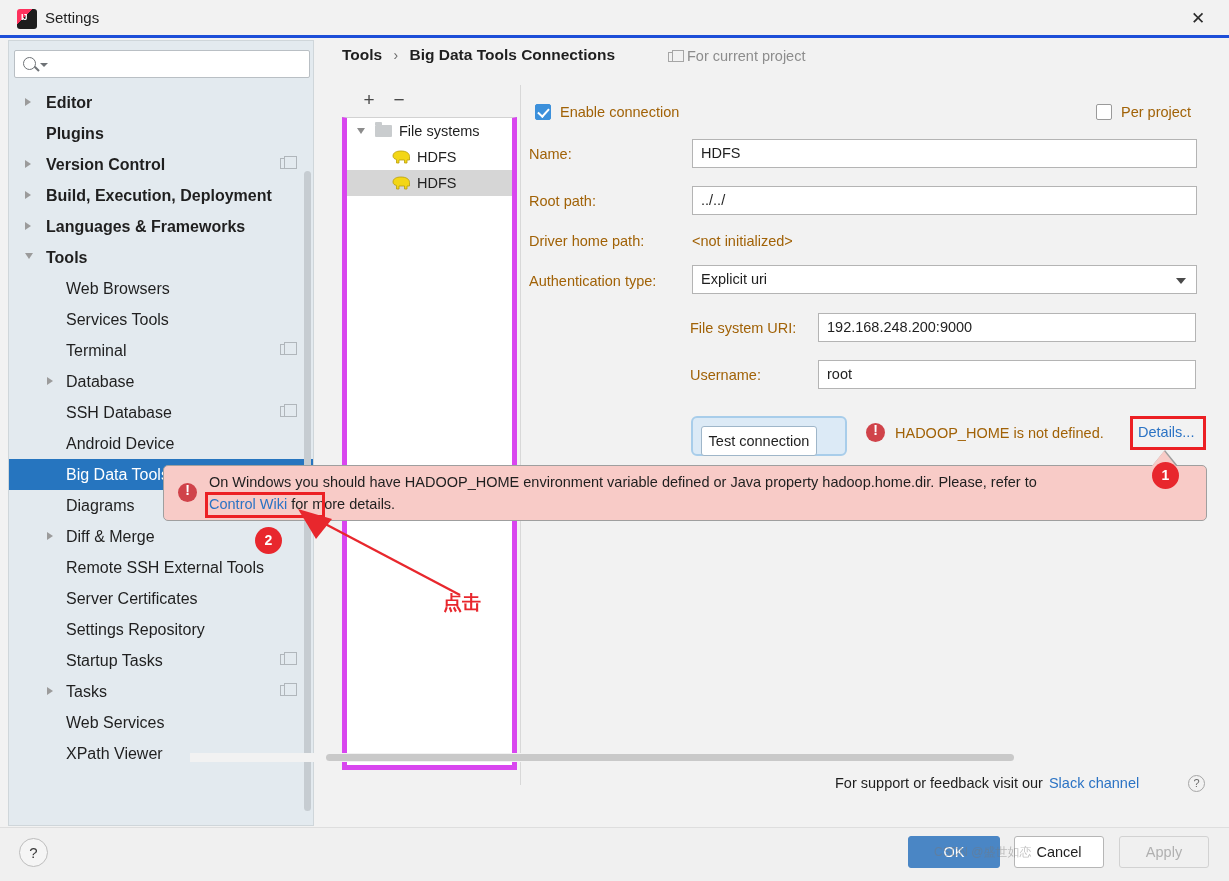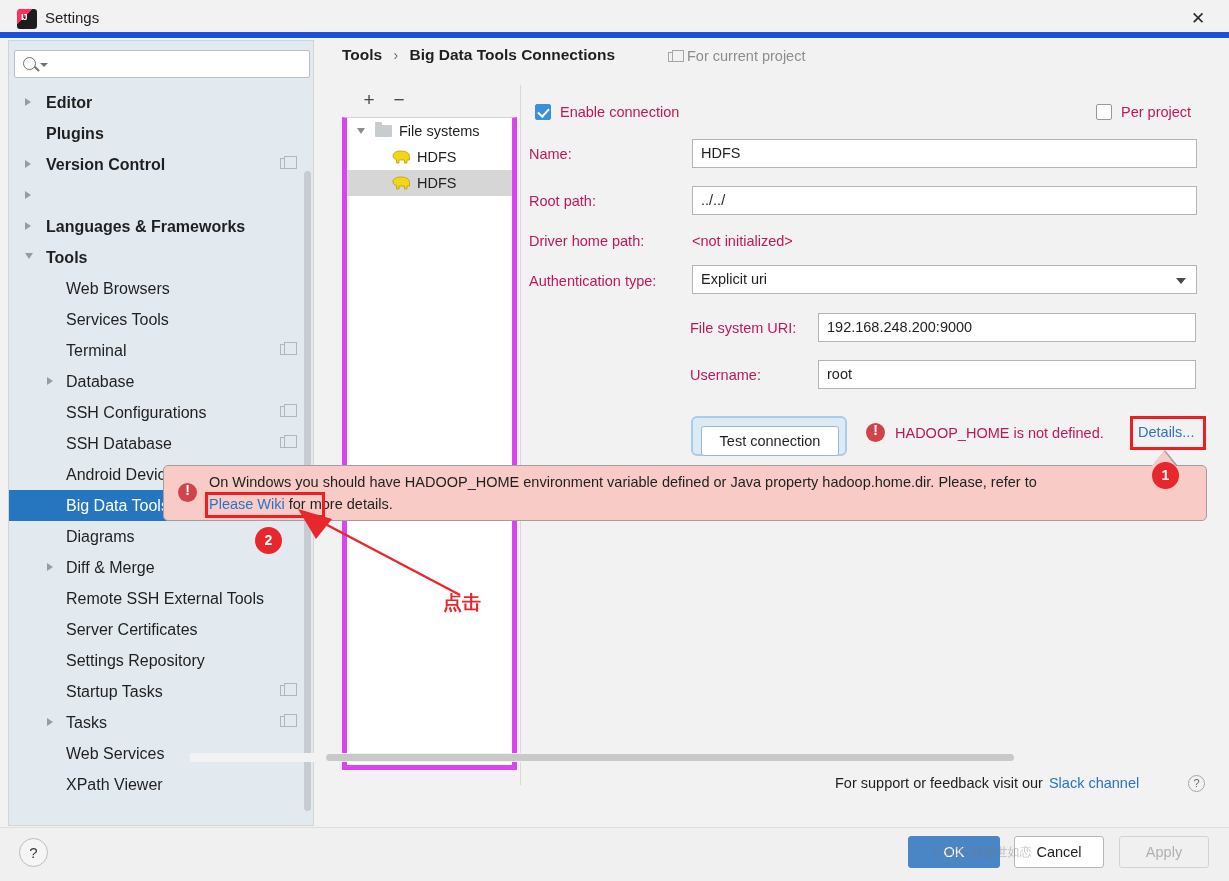--- a/index.html
+++ b/index.html
@@ -10,21 +10,21 @@
     font-size:14px;
     color:#1f1f1f;
     background:#f2f2f2;
     overflow:hidden;
     position:relative;
   }
   
   .titlebar {
     position:absolute; left:0; top:0; width:1229px; height:38px;
     background:#f2f2f2;
-    border-bottom:6px solid #1d4ed8;
+    border-bottom:3px solid #1d4ed8;
   }
   .tb-icon {
     position:absolute; left:17px; top:9px; width:20px; height:20px;
     border-radius:3px;
     background:linear-gradient(135deg,#fe315d 0%,#fe315d 38%,#1d1d1d 38%,#1d1d1d 100%);
     overflow:hidden;
   }
   .tb-icon:after{
     content:"IJ"; position:absolute; left:4px; top:3px;
     font-size:9px; font-weight:bold; color:#fff; letter-spacing:-1px;
@@ -178,36 +178,36 @@
   .form { position:absolute; left:190px; top:45px; width:700px; height:700px; border-left:1px solid #d8d8d8; }
   .chk {
     position:absolute; width:16px; height:16px; border-radius:2px;
   }
   .chk.on { background:#3c90db; border:1px solid #3c90db; }
   .chk.on:after{
     content:""; position:absolute; left:4px; top:1px; width:5px; height:9px;
     border:solid #fff; border-width:0 2px 2px 0; transform:rotate(42deg);
   }
   .chk.off { background:#fff; border:1px solid #9a9a9a; }
-  .lbl-txt { position:absolute; font-size:14.5px; color:#be185d; }
+  .lbl-txt { position:absolute; font-size:14.5px; color:#a16207; }
   .field {
     position:absolute; background:#fff; border:1px solid #b4b4b4;
     height:29px; line-height:27px; padding-left:8px; font-size:14.5px; color:#1f1f1f;
   }
   .combo {
     position:absolute; background:#fff; border:1px solid #b4b4b4;
     height:29px; line-height:27px; padding-left:8px; font-size:14.5px;
   }
   .combo .cv { position:absolute; left:8px; top:0; }
   .combo .ca {
     position:absolute; right:10px; top:12px; width:0; height:0;
     border-top:6px solid #4a4a4a; border-left:5px solid transparent; border-right:5px solid transparent;
   }
   .btn-test {
-    position:absolute; left:8px; top:8px; width:138px; height:30px;
+    position:absolute; left:8px; top:8px; width:116px; height:30px;
     background:#fff; border:1px solid #9fb6c9; border-radius:3px;
     text-align:center; line-height:28px; font-size:14.5px;
   }
   .btn-test-ring {
     position:absolute; left:691px; top:416px; width:156px; height:40px;
     border:2px solid #a8cdea; border-radius:6px; background:#dceaf6;
   }
   .err-ico {
     position:absolute; width:19px; height:19px; border-radius:50%;
     background:#d0434a;
@@ -331,20 +331,21 @@
       <div class="tnode lvl0">
         <span class="lbl">Plugins</span>
       </div>
       <div class="tnode lvl0">
         <span class="arrow arrow-right"></span>
         <span class="lbl">Version Control</span>
         <span class="copy-ico"></span>
       </div>
       <div class="tnode lvl0">
         <span class="arrow arrow-right"></span>
+        <span class="lbl">Build, Execution, Deployment</span>
       </div>
       <div class="tnode lvl0">
         <span class="arrow arrow-right"></span>
         <span class="lbl">Languages &amp; Frameworks</span>
       </div>
       <div class="tnode lvl0">
         <span class="arrow arrow-down"></span>
         <span class="lbl">Tools</span>
       </div>
       <div class="tnode lvl1">
@@ -353,24 +354,20 @@
       <div class="tnode lvl1">
         <span class="lbl">Services Tools</span>
       </div>
       <div class="tnode lvl1">
         <span class="lbl">Terminal</span>
         <span class="copy-ico"></span>
       </div>
       <div class="tnode lvl1">
         <span class="arrow arrow-right"></span>
         <span class="lbl">Database</span>
-      </div>
-      <div class="tnode lvl1">
-        <span class="lbl">SSH Configurations</span>
-        <span class="copy-ico"></span>
       </div>
       <div class="tnode lvl1">
         <span class="lbl">SSH Database</span>
         <span class="copy-ico"></span>
       </div>
       <div class="tnode lvl1">
         <span class="lbl">Android Device</span>
       </div>
       <div class="tnode lvl1 selected">
         <span class="lbl">Big Data Tools Connections</span>
@@ -498,21 +495,21 @@
 <div class="btn btn-ok">OK</div>
 <div class="btn btn-cancel">Cancel</div>
 <div class="btn btn-apply">Apply</div>
 <div class="watermark">CSDN @盛世如恋</div>
 
 <div class="popup-tail-b"></div>
 <div class="popup">
   <div class="err-ico pico"></div>
   <div class="l1">On Windows you should have HADOOP_HOME environment variable defined or Java property hadoop.home.dir. Please, refer to</div>
   <div class="l2">
-    <span class="link">Please Wiki</span>
+    <span class="link">Control Wiki</span>
     <span>for more details.</span>
   </div>
 </div>
 <div class="popup-tail"></div>
 <div class="wiki-box"></div>
 <div class="badge" style="left:1152px;top:462px;">1</div>
 <div class="badge" style="left:255px;top:527px;">2</div>
 
 <svg class="anno-arrow" width="200" height="110" viewBox="0 0 200 110">
   <line x1="170" y1="90" x2="22" y2="12" stroke="#e8272d" stroke-width="2.4"></line>

